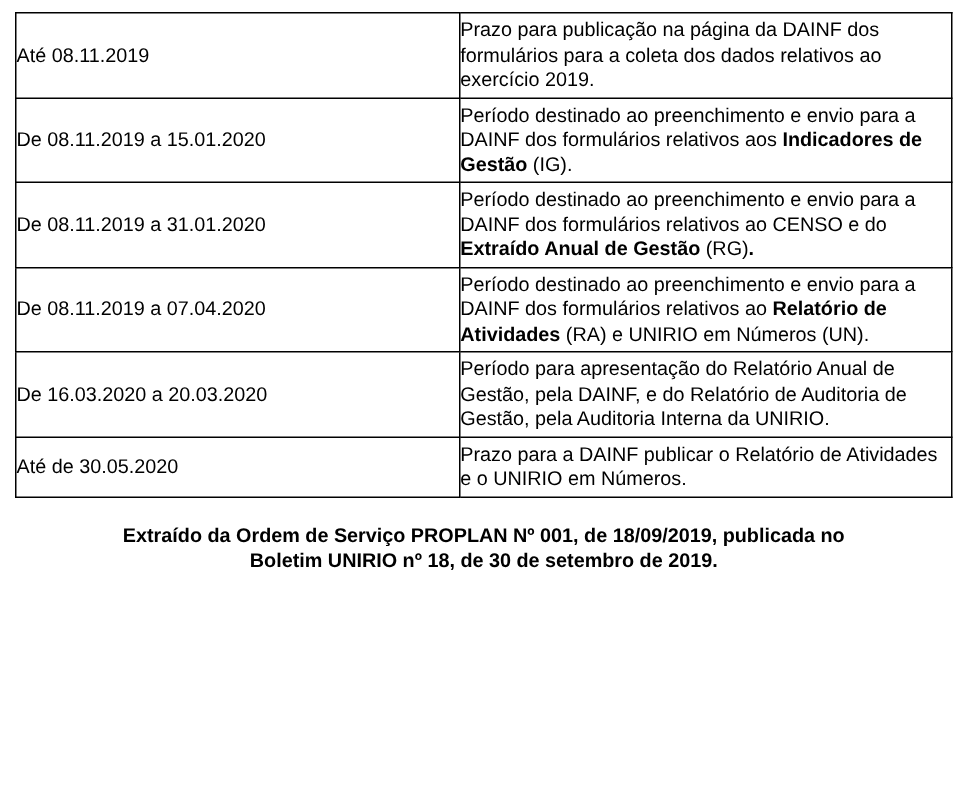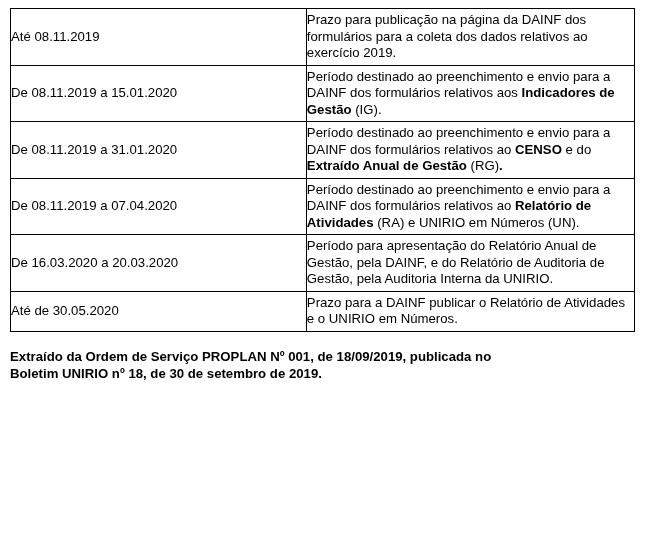--- a/index.html
+++ b/index.html
@@ -31,21 +31,21 @@
     line-height: 1.25;
   }
   table.schedule td {
     border: 1px solid #000000;
     vertical-align: middle;
     padding: 3px 0;
   }
   td.date-col { width: 283px; }
   td.desc-col { width: 314px; }
   .footer {
-    text-align: left;
+    text-align: center;
     font-weight: bold;
     font-size: 13.2px;
     line-height: 1.3;
     margin-top: 16px;
   }
 </style>
 </head>
 <body>
 
 <div class="page">
@@ -56,21 +56,21 @@
       <tr>
         <td class="date-col">Até 08.11.2019</td>
         <td class="desc-col"><span>Prazo para publicação na página da DAINF dos formulários para a coleta dos dados relativos ao exercício 2019.</span></td>
       </tr>
       <tr>
         <td class="date-col">De 08.11.2019 a 15.01.2020</td>
         <td class="desc-col"><span>Período destinado ao preenchimento e envio para a DAINF dos formulários relativos aos </span><span style="font-weight: bold;">Indicadores de Gestão</span><span> (IG).</span></td>
       </tr>
       <tr>
         <td class="date-col">De 08.11.2019 a 31.01.2020</td>
-        <td class="desc-col"><span>Período destinado ao preenchimento e envio para a DAINF dos formulários relativos ao </span><span style="font-weight: bold; margin-top: 20px;">CENSO</span><span> e do </span><span style="font-weight: bold;">Extraído Anual de Gestão</span><span> (RG)</span><span style="font-weight: bold;">.</span></td>
+        <td class="desc-col"><span>Período destinado ao preenchimento e envio para a DAINF dos formulários relativos ao </span><span style="font-weight: normal; margin-top: 20px;">CENSO</span><span> e do </span><span style="font-weight: bold;">Extraído Anual de Gestão</span><span> (RG)</span><span style="font-weight: bold;">.</span></td>
       </tr>
       <tr>
         <td class="date-col">De 08.11.2019 a 07.04.2020</td>
         <td class="desc-col"><span>Período destinado ao preenchimento e envio para a DAINF dos formulários relativos ao </span><span style="font-weight: bold;">Relatório de Atividades</span><span> (RA) e </span><span style="font-weight: normal;">UNIRIO em Números</span><span> (UN).</span></td>
       </tr>
       <tr>
         <td class="date-col">De 16.03.2020 a 20.03.2020</td>
         <td class="desc-col"><span>Período para apresentação do Relatório Anual de Gestão, pela DAINF, e do Relatório de Auditoria de Gestão, pela Auditoria Interna da UNIRIO.</span></td>
       </tr>
       <tr>

